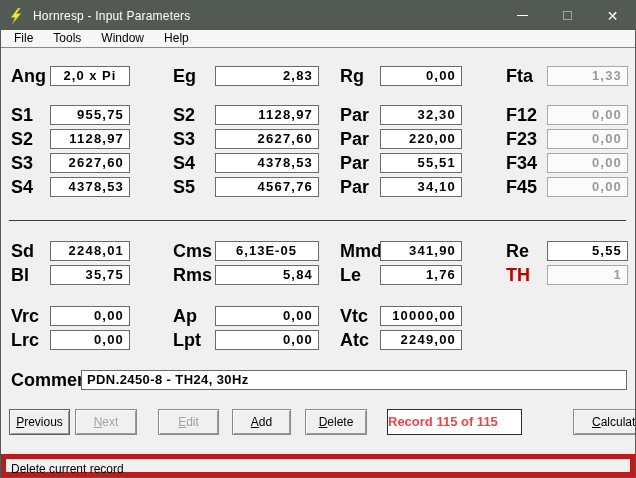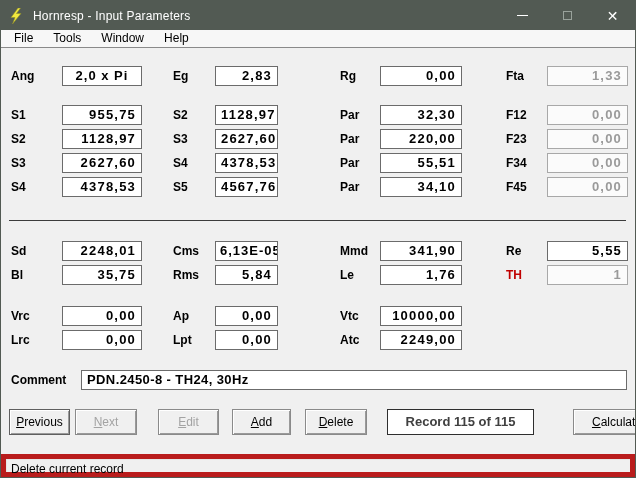--- a/index.html
+++ b/index.html
@@ -22,29 +22,29 @@
   .close-glyph { font-size:14px; line-height:14px; }
   
   .menubar {
     position:absolute; top:29px; left:0; right:0; height:18px;
     background:#f7f7f7; border-bottom:1px solid #8a8a8a;
     display:flex; align-items:center; font-size:12px; color:#000; padding-left:3px;
   }
   .menu-item { padding:1px 10px 2px 10px; }
   
   .row { position:absolute; left:0; right:0; height:20px; }
-  .lbl { position:absolute; font-weight:bold; font-size:12px; line-height:20px; color:#000; }
+  .lbl { position:absolute; font-weight:bold; font-size:18px; line-height:20px; color:#000; }
   .field {
     position:absolute; height:20px; background:#ffffff;
     border:1px solid #6b6b6b; font-weight:bold; font-size:13px;
     line-height:18px; letter-spacing:1.2px; text-align:right;
     padding:0 5px; color:#000; white-space:nowrap; overflow:hidden;
   }
-  .l1 { left:10px; }  .f1 { left:61px;  width:80px; }
-  .l2 { left:172px; } .f2 { left:214px; width:63px; }
+  .l1 { left:10px; }  .f1 { left:49px;  width:80px; }
+  .l2 { left:172px; } .f2 { left:214px; width:104px; }
   .l3 { left:339px; } .f3 { left:379px; width:82px; }
   .l4 { left:505px; } .f4 { left:546px; width:81px; }
   .dis { background:#fbfbfb; border-color:#a8a8a8; color:#9a9a9a; }
   .left { text-align:center; padding-left:4px; letter-spacing:1px; }
   .center { text-align:center; letter-spacing:1px; }
   .red { color:#c00000; }
   .divider { position:absolute; top:219px; left:8px; right:9px; height:1px; background:#3c3c3c; }
   
   .r1{top:65px}.r2{top:104px}.r3{top:128px}.r4{top:152px}.r5{top:176px}
   .r6{top:240px}.r7{top:264px}.r8{top:305px}.r9{top:329px}
@@ -62,23 +62,23 @@
   }
   .btn::first-letter { text-decoration:underline; }
   .btn.disabled { color:#a3a3a3; }
   .btn-previous { left:8px;  width:61px; border-color:#5f5f5f; }
   .btn-next     { left:74px; width:62px; }
   .btn-edit     { left:157px; width:61px; }
   .btn-add      { left:231px; width:59px; }
   .btn-delete   { left:304px; width:62px; }
   .btn-calculate{ left:572px; width:88px; }
   .record-box {
-    position:absolute; top:408px; left:386px; width:147px; height:26px;
+    position:absolute; top:408px; left:386px; width:135px; height:26px;
     background:#ffffff; border:1px solid #2e2e2e; font-weight:bold;
-    font-size:13px; text-align:center; line-height:24px; color:#404040;
+    font-size:13px; line-height:24px; color:#ef4444;
   }
   
   .statusbar {
     position:absolute; left:0; right:0; bottom:0; height:23px;
     background:#f0f0f0; border:5px solid #b91c1c;
     box-shadow: inset 1px 1px 0 #e6e6e6;
     font-size:12px; color:#000; line-height:21px; padding-left:5px;
   }
 </style>
 </head>

